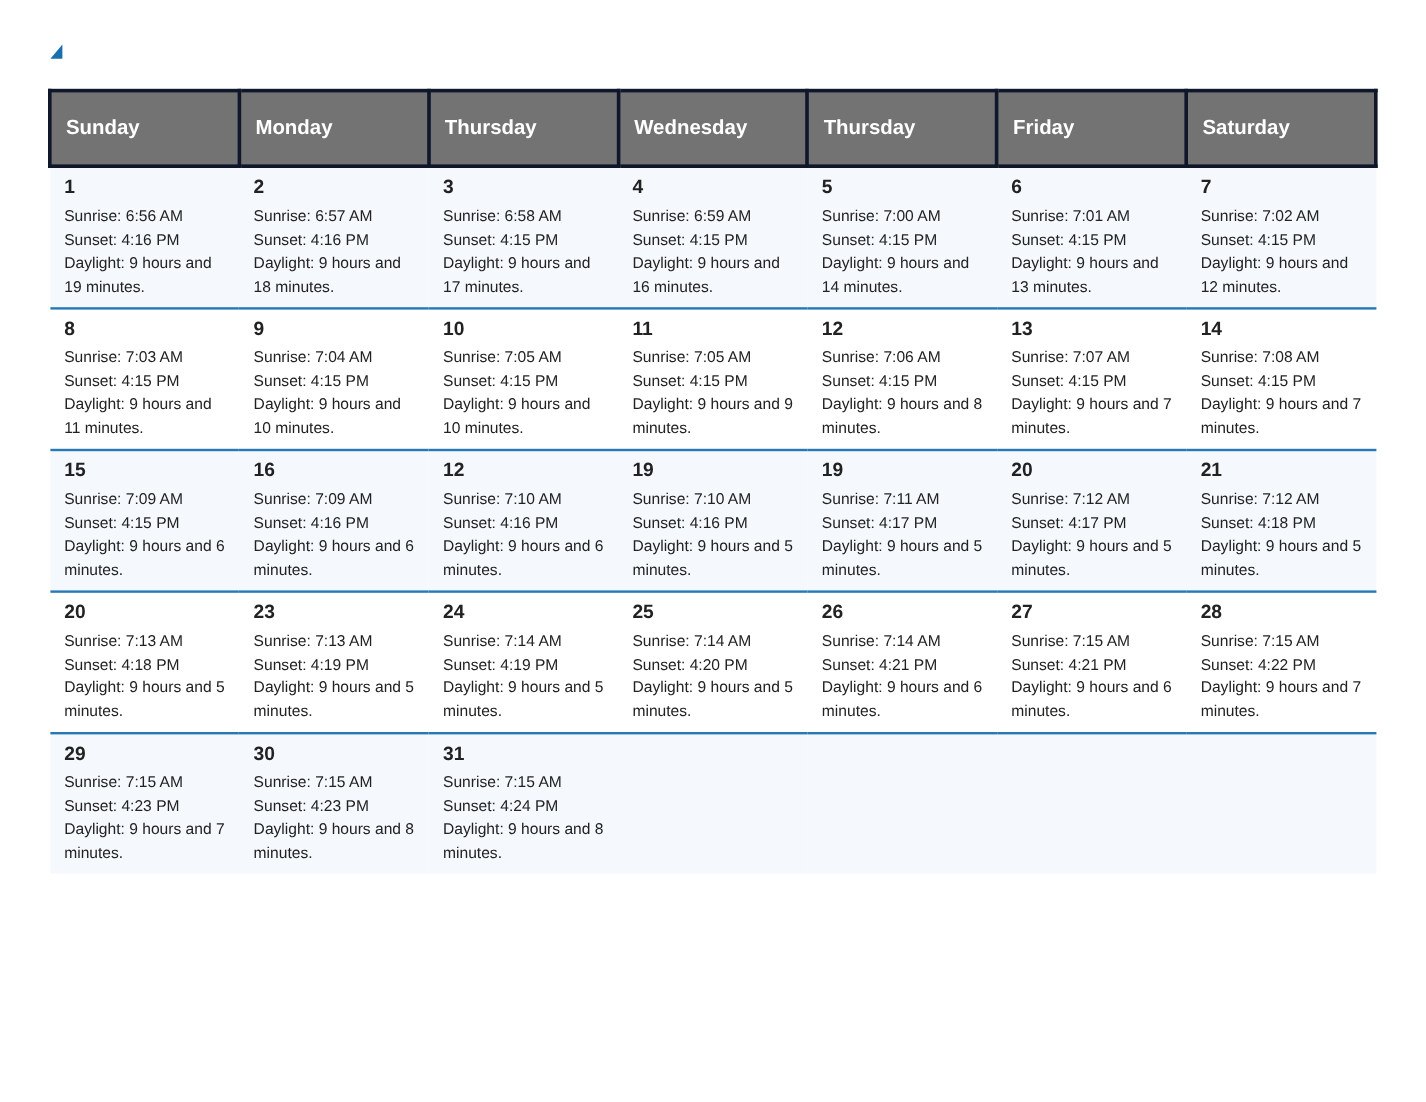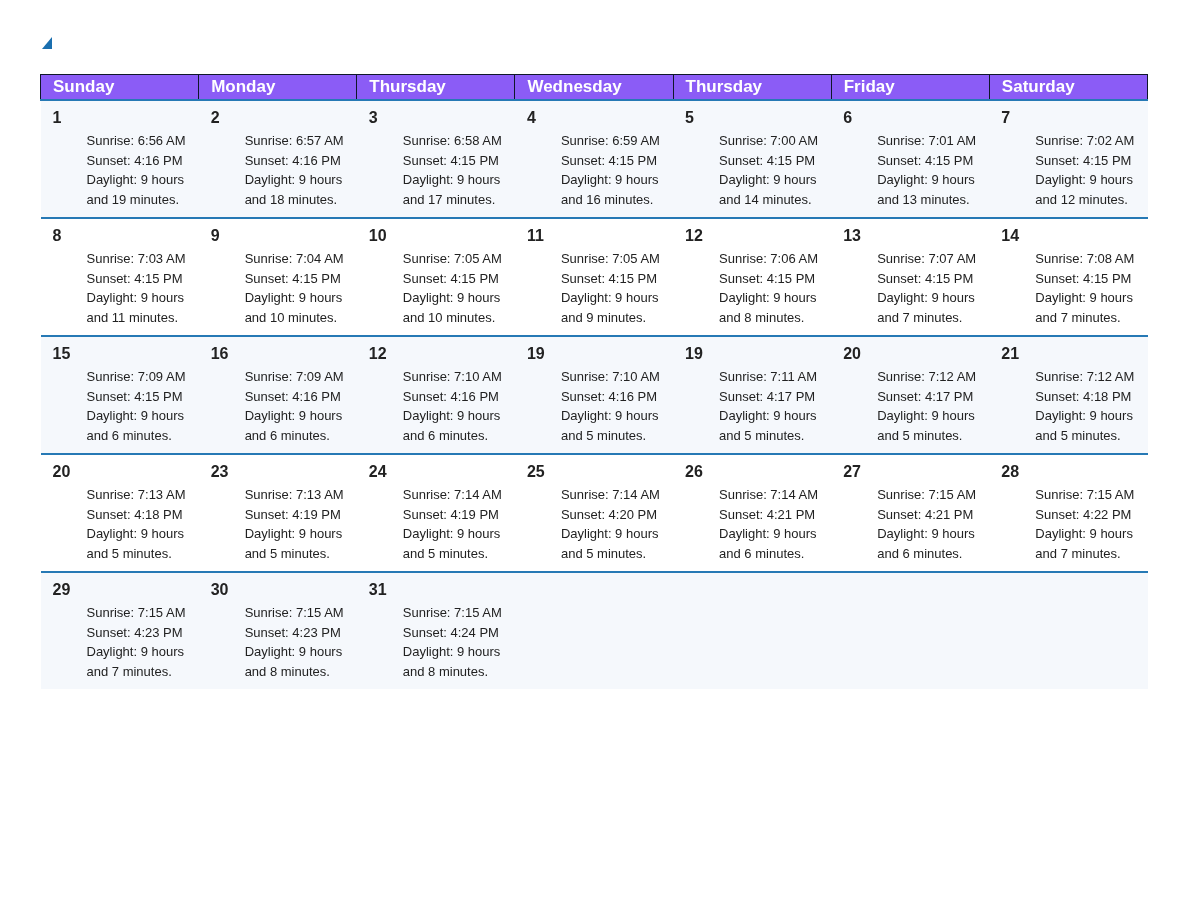--- a/index.html
+++ b/index.html
@@ -44,27 +44,27 @@
       font-size: 22px;
       color: #444;
       margin-top: 4px;
     }
     .calendar {
       width: 100%;
       border-collapse: collapse;
       margin-top: 20px;
     }
     .calendar thead tr th {
-      background-color: #8b5cf6;
+      background-color: #737373;
       color: #fff;
       font-size: 17px;
       font-weight: bold;
-      padding: 2px 12px;
+      padding: 20px 12px;
       text-align: left;
-      border: 1px solid #0f172a;
+      border: 3px solid #0f172a;
     }
     .calendar tbody tr td {
       vertical-align: top;
       padding: 8px 12px;
       border-top: 2px solid #2679b5;
       border-left: none;
       border-right: none;
       border-bottom: none;
       font-size: 13px;
       color: #222;
@@ -77,21 +77,20 @@
     .day-number {
       font-size: 16px;
       font-weight: bold;
       display: block;
       margin-bottom: 4px;
     }
     .day-info {
       font-size: 13px;
       line-height: 1.5;
       color: #222;
-      margin-left: 34px;
     }
     .calendar tbody tr:nth-child(odd) td {
       background-color: #f5f8fc;
     }
     .calendar tbody tr:nth-child(even) td {
       background-color: #fff;
     }
     .calendar tbody tr td:first-child {
       border-left: none;
     }

